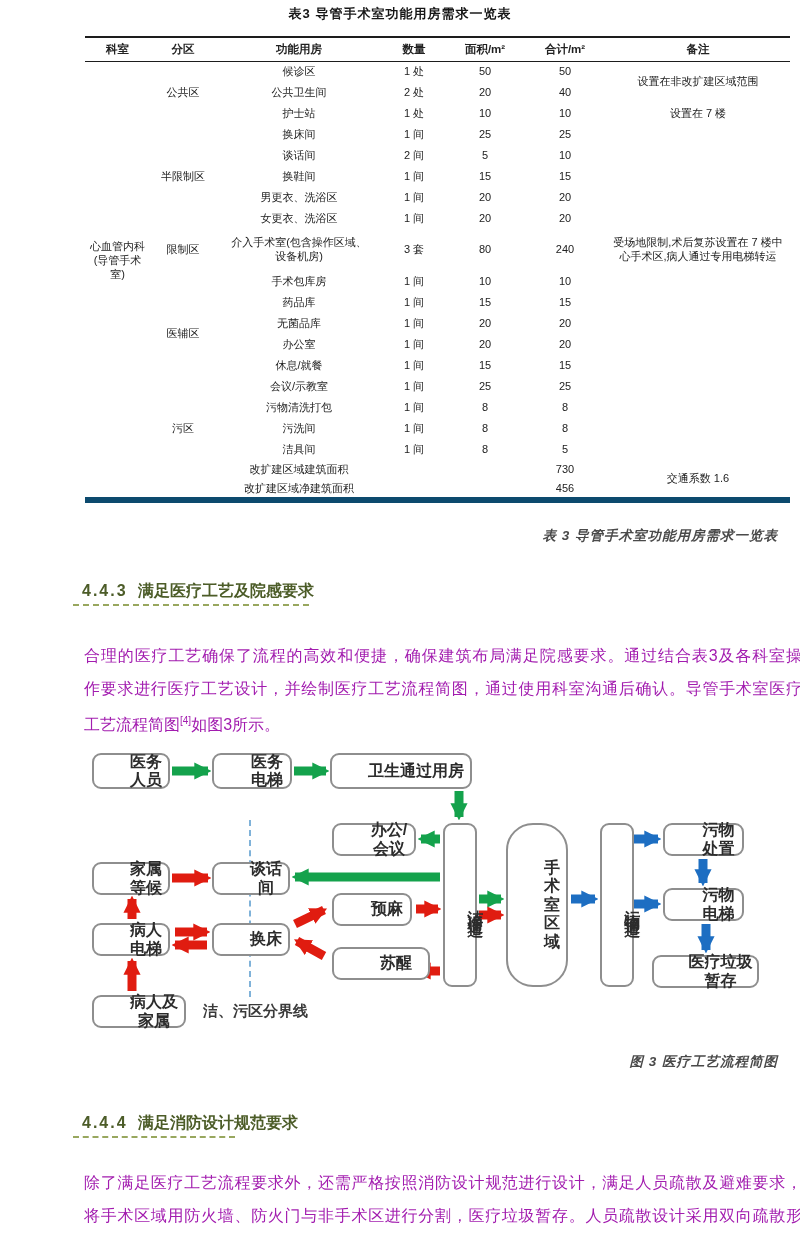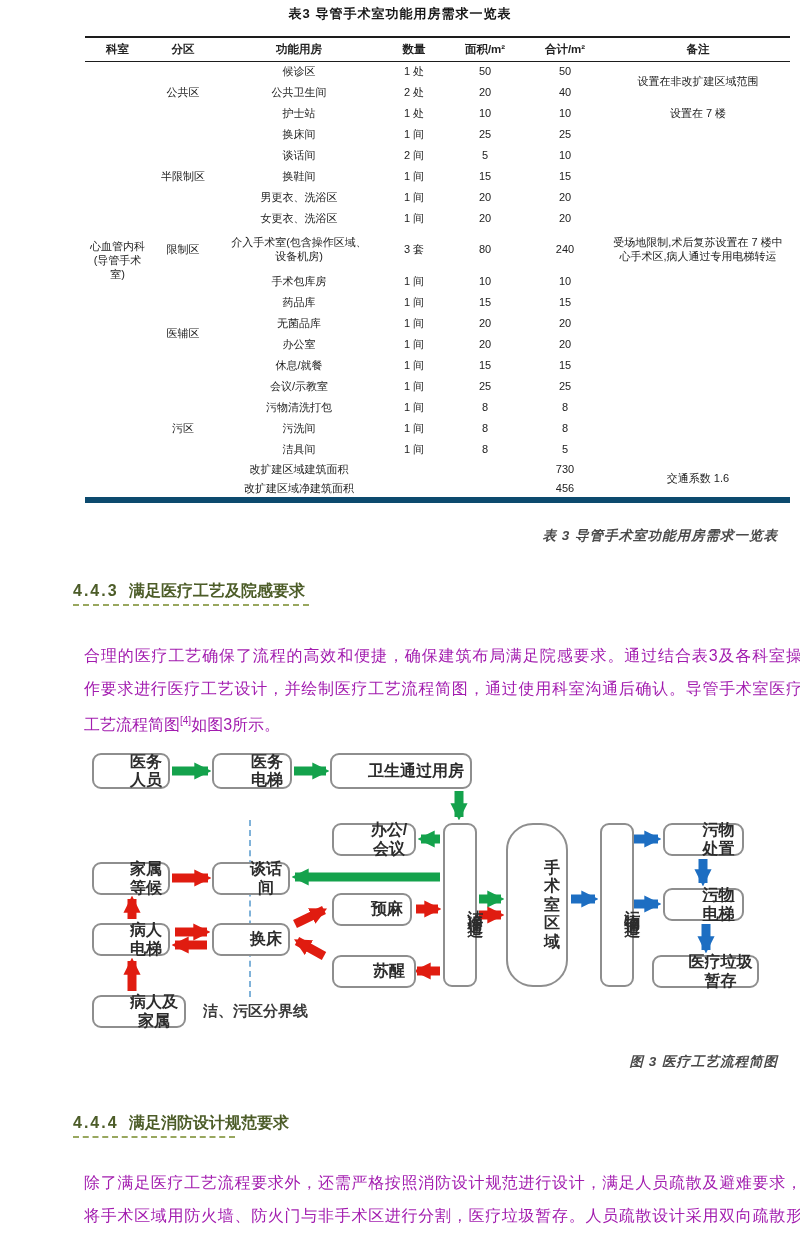--- a/index.html
+++ b/index.html
@@ -17,21 +17,21 @@
   .reqtable td{font-size:11px;text-align:center;vertical-align:middle;padding:0 2px;line-height:1.25;}
   .reqtable tbody tr{height:21px;}
   .reqtable tbody tr.tall{height:42px;}
   .reqtable tbody tr.summary{height:20px;margin-top:37px;}
   .reqtable .pre{white-space:pre-line;}
   .tbl-caption{position:absolute;top:527px;right:22px;font-size:13.5px;font-weight:bold;
                font-style:italic;color:#4a4a4a;letter-spacing:1px;}
 
   
   .sec-heading{position:absolute;left:73px;font-size:16px;font-weight:bold;color:#4c5c28;}
-  .sec-num{letter-spacing:2px;margin-right:6px;}
+  .sec-num{letter-spacing:2px;margin-right:6px;margin-left:9px;}
   .sec-dashes{position:absolute;left:73px;border-top:2px dashed #98a75e;height:0;}
   .para{position:absolute;left:84px;width:718px;font-size:16px;color:#a21caf;line-height:32.5px;}
   .jline{text-align:justify;text-align-last:justify;}
   .nline{text-align:left;}
   .para sup{font-size:10px;vertical-align:6px;}
 
   
   .diagram{position:absolute;left:0;top:745px;width:800px;height:300px;}
   .diagram svg{position:absolute;left:0;top:0;}
   .node{position:absolute;box-sizing:border-box;border:2px solid #8e8e8e;border-radius:9px;
@@ -265,28 +265,28 @@
     <div class="divider-label" style="left: 203px; top: 257px;">洁、污区分界线</div>
   <div class="node" style="left: 92px; top: 8px; width: 78px; height: 36px;">医务人员</div>
       <div class="node" style="left: 212px; top: 8px; width: 80px; height: 36px;">医务电梯</div>
       <div class="node" style="left: 330px; top: 8px; width: 142px; height: 36px;">卫生通过用房</div>
       <div class="node" style="left: 332px; top: 78px; width: 84px; height: 33px;">办公/会议</div>
       <div class="node" style="left: 92px; top: 117px; width: 78px; height: 33px;">家属等候</div>
       <div class="node" style="left: 212px; top: 117px; width: 78px; height: 33px;">谈话间</div>
       <div class="node" style="left: 332px; top: 148px; width: 80px; height: 33px;">预麻</div>
       <div class="node" style="left: 92px; top: 178px; width: 78px; height: 33px;">病人电梯</div>
       <div class="node" style="left: 212px; top: 178px; width: 78px; height: 33px;">换床</div>
-      <div class="node" style="left: 332px; top: 210px; width: 84px; height: 33px;">苏醒</div>
+      <div class="node" style="left: 332px; top: 202px; width: 98px; height: 33px;">苏醒</div>
       <div class="node" style="left: 92px; top: 250px; width: 94px; height: 33px;">病人及家属</div>
       <div class="node vnode" style="left: 443px; top: 78px; width: 33px; height: 164px;">洁净通道</div>
       <div class="node pre" style="left: 506px; top: 78px; width: 62px; height: 164px; border-radius: 27px;">手术室
 区域</div>
       <div class="node vnode" style="left: 600px; top: 78px; width: 30px; height: 164px;">污物通道</div>
       <div class="node" style="left: 663px; top: 78px; width: 81px; height: 33px;">污物处置</div>
-      <div class="node" style="left: 663px; top: 143px; width: 81px; height: 33px; text-decoration: underline;">污物电梯</div>
+      <div class="node" style="left: 663px; top: 143px; width: 81px; height: 33px;">污物电梯</div>
       <div class="node" style="left: 652px; top: 210px; width: 107px; height: 33px;">医疗垃圾暂存</div>
     </div>
 
   <div class="fig-caption">图 3 医疗工艺流程简图</div>
 
   <div class="sec-heading" style="top:1113px">
     <span class="sec-num">4.4.4</span>
     <span class="sec-title">满足消防设计规范要求</span>
   </div>
   <div class="sec-dashes" style="top:1136px;width:162px"></div>

